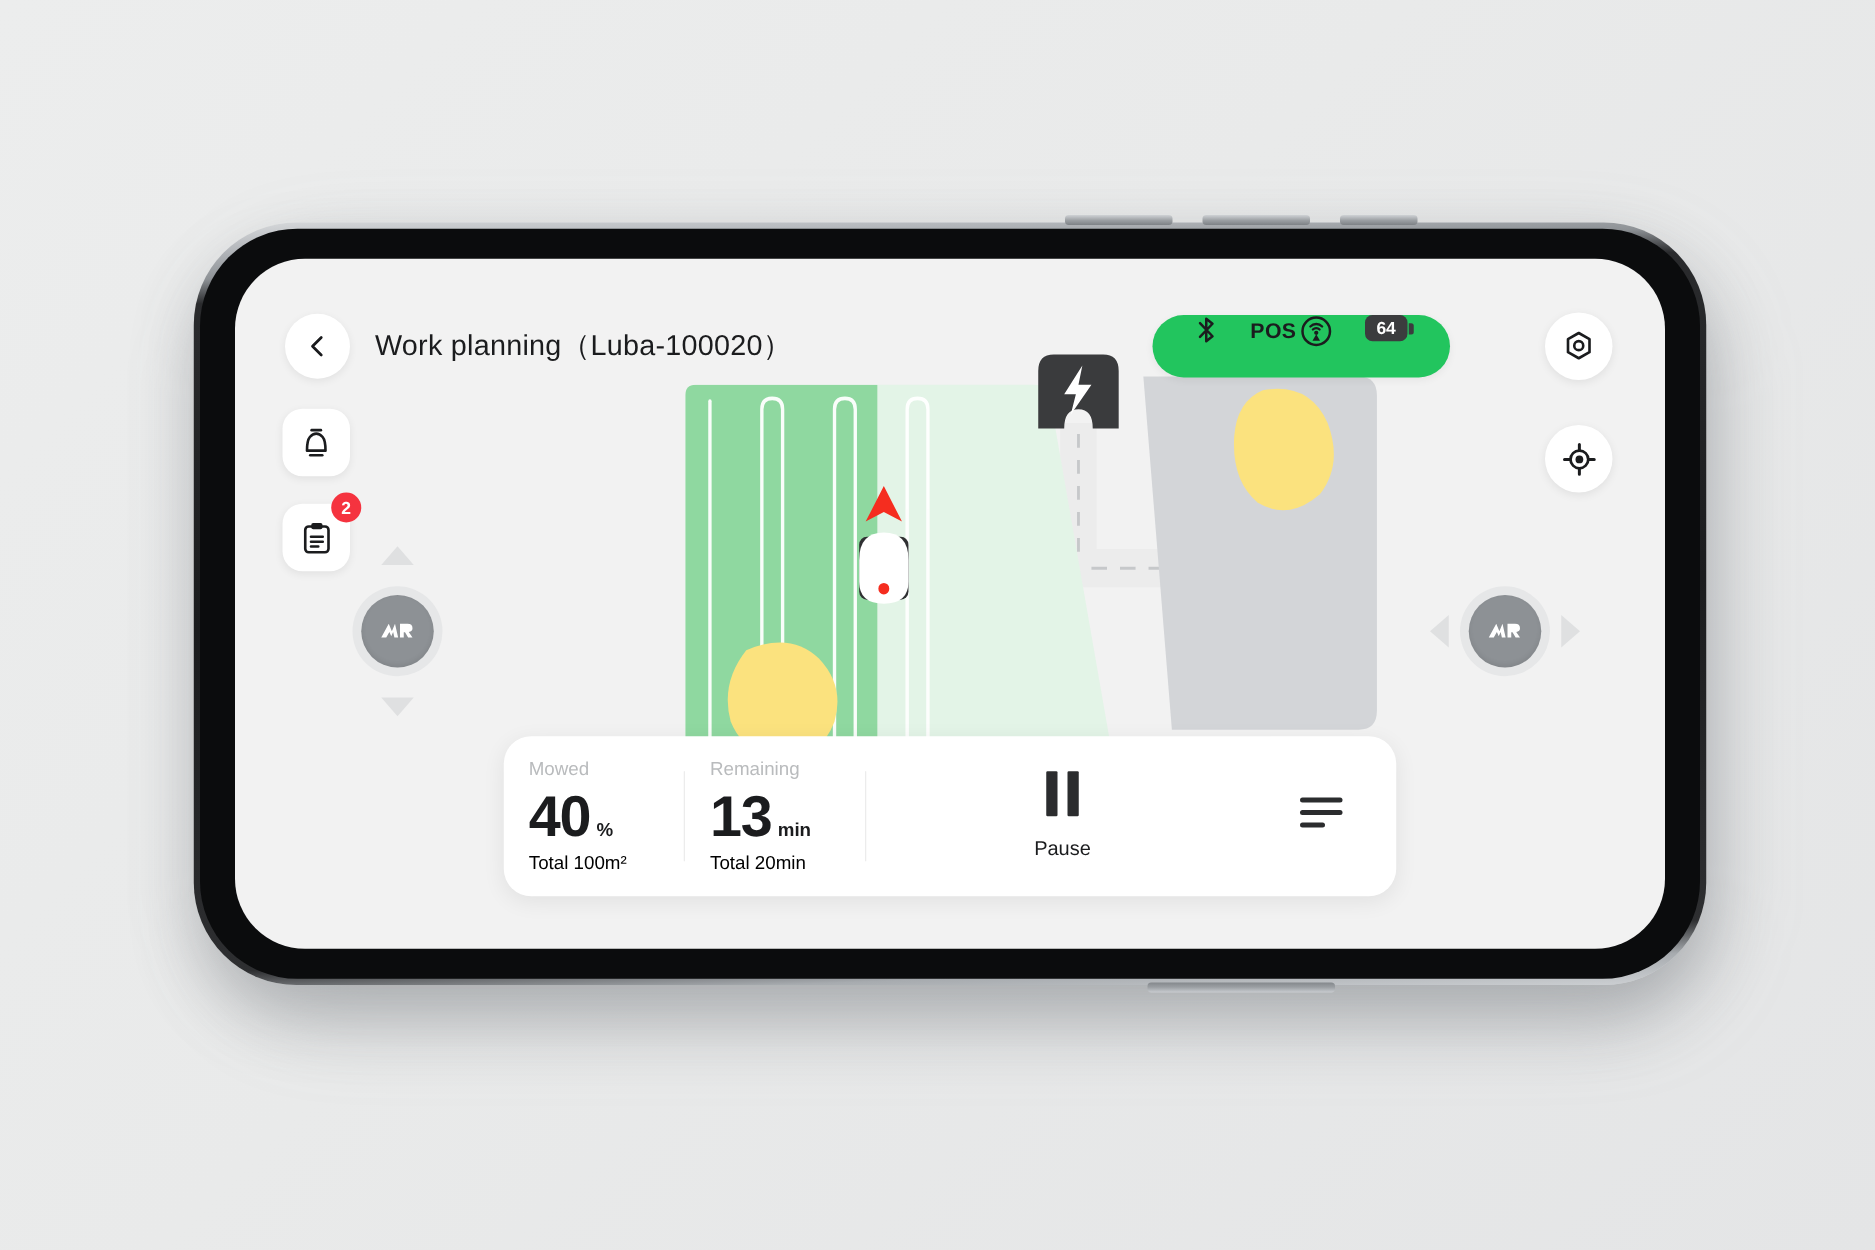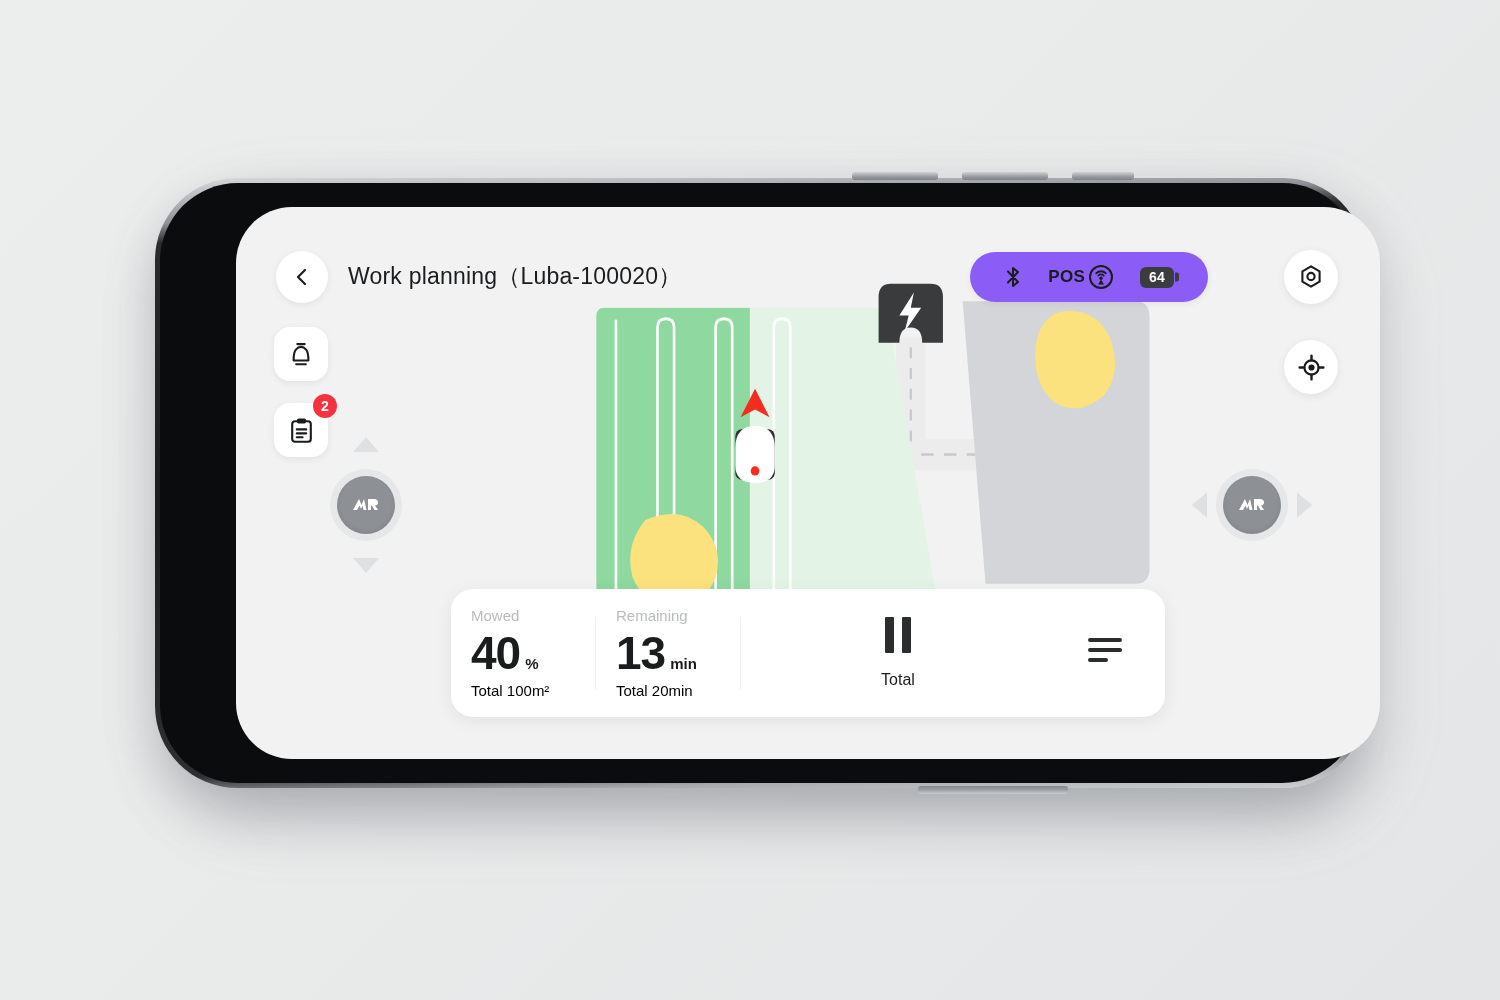--- a/index.html
+++ b/index.html
@@ -37,21 +37,20 @@
     border-radius: 78px;
     background: #0b0c0d;
     padding: 24px 28px;
   }
   #screen {
     width: 100%; height: 100%;
     border-radius: 56px;
     background: #f2f2f2;
     position: relative;
     overflow: hidden;
-    margin-left: 48px;
   }
   
   .side-btn {
     position: absolute;
     background: linear-gradient(180deg,#cfd2d5,#9a9ea2 55%,#7e8286);
     border-radius: 3px;
   }
   #btn-volume-up  { left: 852px;  top: 172px; width: 86px;  height: 8px; }
   #btn-volume-dn  { left: 962px;  top: 172px; width: 86px;  height: 8px; }
   #btn-action     { left: 1072px; top: 172px; width: 62px;  height: 8px; }
@@ -66,21 +65,21 @@
     box-shadow: 0 2px 7px rgba(0,0,0,0.07);
   }
   #page-title {
     position: absolute; left: 112px; top: 54px;
     font-size: 23px; color: #1b1c1e; letter-spacing: .2px;
     white-space: nowrap;
   }
   #status-pill {
     position: absolute; right: 172px; top: 45px;
     height: 50px; min-width: 238px; border-radius: 25px;
-    background: #8b5cf6; display: flex; align-items: center; justify-content: center;
+    background: #22c55e; display: flex; align-items: flex-start; justify-content: center;
     gap: 26px; padding: 0 28px;
     box-shadow: 0 2px 7px rgba(0,0,0,0.06);
   }
   .pos-group { display: flex; align-items: center; gap: 3px; }
   .pos-text { font-size: 17px; font-weight: bold; color: #1b1c1e; letter-spacing: .3px; }
   #battery-chip {
     position: relative;
     background: #3b3c3e; color: #ffffff;
     border-radius: 6px; padding: 3px 9px 4px;
     font-size: 14px; font-weight: bold; line-height: 1;
@@ -371,21 +370,21 @@
           <span class="stat-total">Total 20min</span>
         </div>
 
         <div class="card-divider"></div>
 
         <div id="pause-control">
           <span id="pause-glyph">
             <span></span>
               <span></span>
           </span>
-          <span id="pause-label">Total</span>
+          <span id="pause-label">Pause</span>
         </div>
 
         <div id="list-button">
           <span class="bars">
             <i></i>
               <i></i>
               <i></i>
           </span>
         </div>
       </div>

